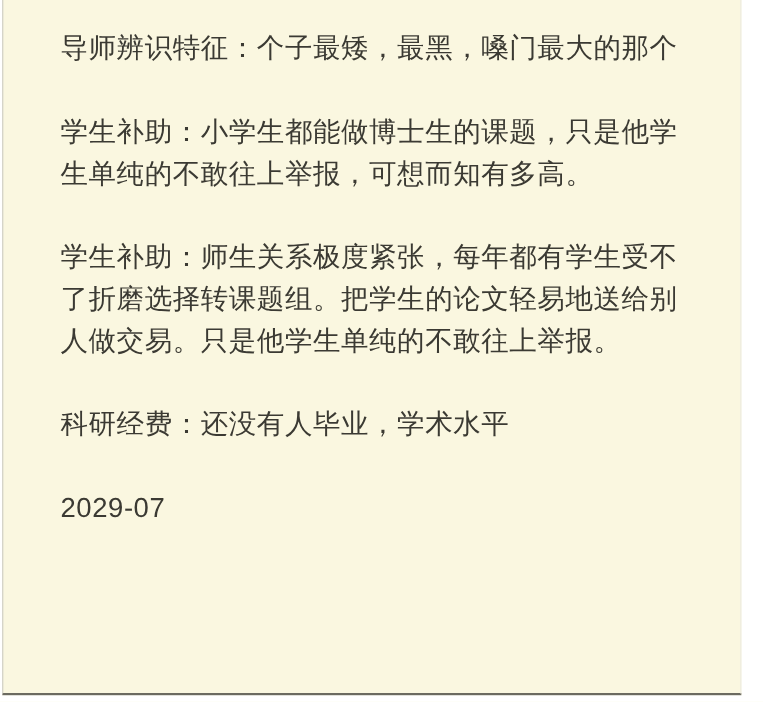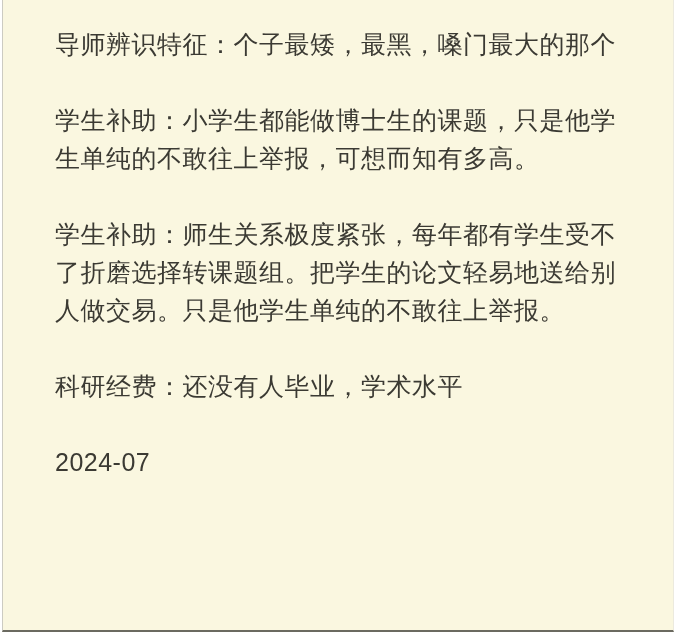--- a/index.html
+++ b/index.html
@@ -46,15 +46,15 @@
   <p class="field"><span>导师辨识特征</span><span>：</span><span>个子最矮，最黑，嗓门最大的那个</span></p>
 
   <p class="field"><span>学生补助</span><span>：</span><span>小学生都能做博士生的课题，只是他学生单纯的不敢往上举报，可想而知有多高。</span></p>
 
 
 
   <p class="field"><span>学生补助</span><span>：</span><span>师生关系极度紧张，每年都有学生受不了折磨选择转课题组。把学生的论文轻易地送给别人做交易。只是他学生单纯的不敢往上举报。</span></p>
 
   <p class="field"><span>科研经费</span><span>：</span><span>还没有人毕业，学术水平</span></p>
 
-  <p class="date">2024-07</p>
+  <p class="date">2029-07</p>
 
 </div>
 
 </body></html>

